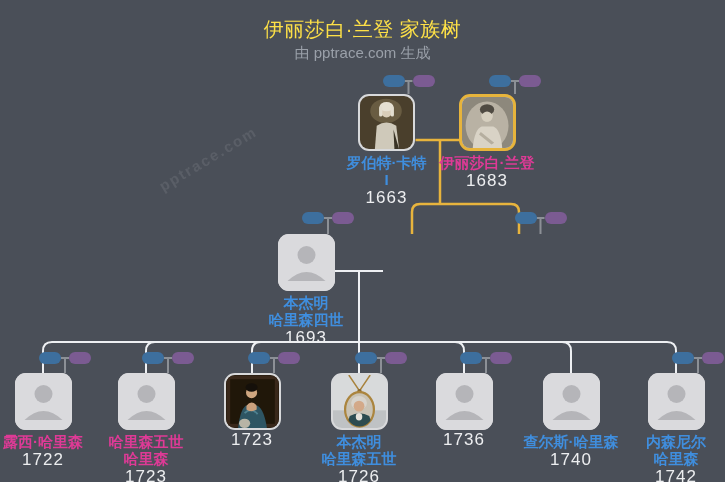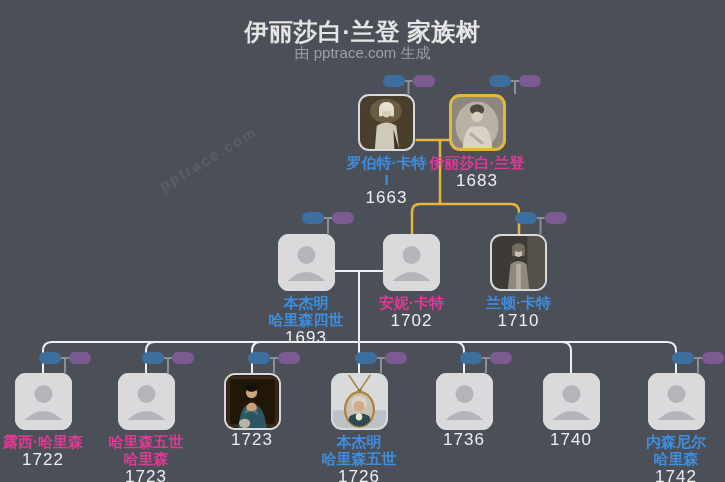--- a/index.html
+++ b/index.html
@@ -4,21 +4,21 @@
 <style>
   html,body{margin:0;padding:0;background:#2f333a;}
   .stage{
     position:relative;width:725px;height:482px;overflow:hidden;
     background:#4a4f58;
     font-family:"Liberation Sans","DejaVu Sans",sans-serif;
   }
   .wires{position:absolute;left:0;top:0;z-index:1;}
   .title{
     position:absolute;top:16px;left:0;width:100%;text-align:center;
-    font-size:24px;font-weight:bold;color:#e5e5e5;letter-spacing:.5px;z-index:3;
+    font-size:20px;font-weight:normal;color:#fde047;letter-spacing:.5px;z-index:3;
   }
   .subtitle{
     position:absolute;top:44px;left:0;width:100%;text-align:center;
     font-size:15px;color:#9aa0a9;z-index:3;
   }
   .watermark{
     position:absolute;left:118px;top:150px;width:180px;z-index:2;
     transform:rotate(-31deg);transform-origin:center;
     font-size:15px;font-weight:600;letter-spacing:2px;
     color:rgba(255,255,255,0.09);text-align:center;
@@ -135,21 +135,21 @@
         <rect x="33" y="11" width="3.5" height="11" rx="1.7" fill="#e3ddcf"></rect>
       </svg>
     </div>
     <div class="pname male">
       <span>罗伯特·卡特</span>
       <span>I</span>
     </div>
     <div class="year">1663</div>
   </div>
 
-  <div class="person" style="left:422px;top:94px">
+  <div class="person" style="left:432px;top:94px">
     <div class="photo highlight">
       <svg viewBox="0 0 57 57" preserveAspectRatio="xMidYMid slice">
         <rect width="57" height="57" fill="#8d887c"></rect>
         <ellipse cx="28" cy="32" rx="24" ry="27" fill="#b9b2a4"></ellipse>
         <path d="M12 57 Q14 36 22 33 L35 33 Q43 36 45 57 Z" fill="#d9d3c6"></path>
         <path d="M21 39 L36 51 L33 53 L19 42 Z" fill="#b5ae9f"></path>
         <circle cx="28" cy="21" r="6.5" fill="#d6cfbf"></circle>
         <ellipse cx="28" cy="14" rx="8" ry="6" fill="#4f4a42"></ellipse>
         <circle cx="28" cy="22" r="5.8" fill="#d6cfbf"></circle>
       </svg>
@@ -168,52 +168,21 @@
         <path d="M9.5 47 Q28.5 29 47.5 47 Z" fill="#b5b5b9"></path>
       </svg>
     </div>
     <div class="pname male">
       <span>本杰明</span>
       <span>哈里森四世</span>
     </div>
     <div class="year">1693</div>
   </div>
 
-  <div class="person" style="left:356.5px;top:234px">
-    <div class="photo">
-      <svg viewBox="0 0 57 57">
-        <rect width="57" height="57" fill="#dadadd"></rect>
-        <circle cx="28.5" cy="21" r="9" fill="#b5b5b9"></circle>
-        <path d="M9.5 47 Q28.5 29 47.5 47 Z" fill="#b5b5b9"></path>
-      </svg>
-    </div>
-    <div class="pname female">
-      <span>安妮·卡特</span>
-    </div>
-    <div class="year">1702</div>
-  </div>
-
-  <div class="person" style="left:463.5px;top:234px">
-    <div class="photo framed">
-      <svg viewBox="0 0 57 57" preserveAspectRatio="xMidYMid slice">
-        <rect width="57" height="57" fill="#3e3b36"></rect>
-        <rect x="38" width="19" height="57" fill="#55514a"></rect>
-        <path d="M17 57 L20 30 Q28.5 24 37 30 L40 57 Z" fill="#8f8a7d"></path>
-        <path d="M26 30 L26 57 L31 57 L31 30 Z" fill="#b5afa0"></path>
-        <circle cx="28.5" cy="17" r="5.5" fill="#cac2b1"></circle>
-        <ellipse cx="28.5" cy="12.5" rx="7" ry="4.5" fill="#776f60"></ellipse>
-        <rect x="21.5" y="12" width="3" height="10" rx="1.5" fill="#6e6759"></rect>
-        <rect x="32.5" y="12" width="3" height="10" rx="1.5" fill="#6e6759"></rect>
-      </svg>
-    </div>
-    <div class="pname male">
-      <span>兰顿·卡特</span>
-    </div>
-    <div class="year">1710</div>
-  </div>
+
 
   <div class="person" style="left:-12px;top:373px">
     <div class="photo">
       <svg viewBox="0 0 57 57">
         <rect width="57" height="57" fill="#dadadd"></rect>
         <circle cx="28.5" cy="21" r="9" fill="#b5b5b9"></circle>
         <path d="M9.5 47 Q28.5 29 47.5 47 Z" fill="#b5b5b9"></path>
       </svg>
     </div>
     <div class="pname female">
@@ -293,20 +262,23 @@
   </div>
 
   <div class="person" style="left:516px;top:373px">
     <div class="photo">
       <svg viewBox="0 0 57 57">
         <rect width="57" height="57" fill="#dadadd"></rect>
         <circle cx="28.5" cy="21" r="9" fill="#b5b5b9"></circle>
         <path d="M9.5 47 Q28.5 29 47.5 47 Z" fill="#b5b5b9"></path>
       </svg>
     </div>
+    <div class="pname male">
+      <span>查尔斯·哈里森</span>
+    </div>
     <div class="year">1740</div>
   </div>
 
   <div class="person" style="left:621px;top:373px">
     <div class="photo">
       <svg viewBox="0 0 57 57">
         <rect width="57" height="57" fill="#dadadd"></rect>
         <circle cx="28.5" cy="21" r="9" fill="#b5b5b9"></circle>
         <path d="M9.5 47 Q28.5 29 47.5 47 Z" fill="#b5b5b9"></path>
       </svg>

